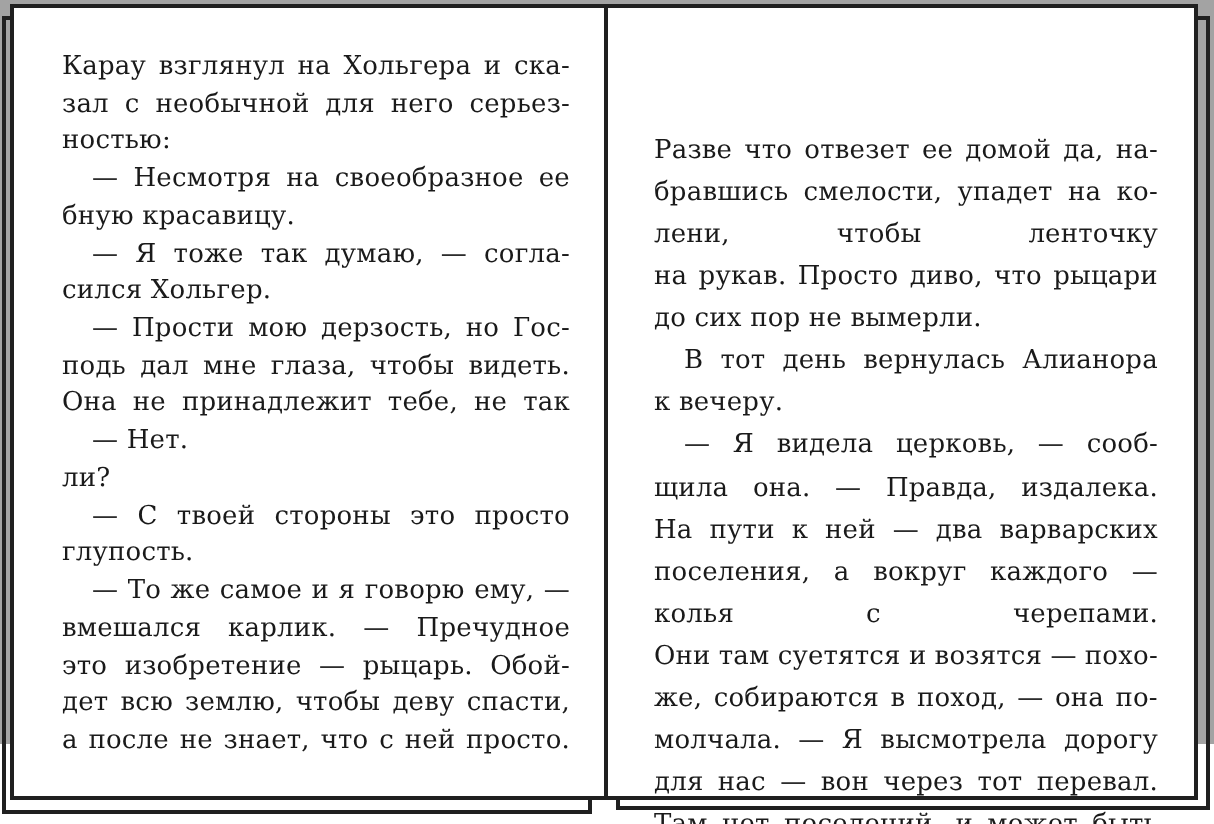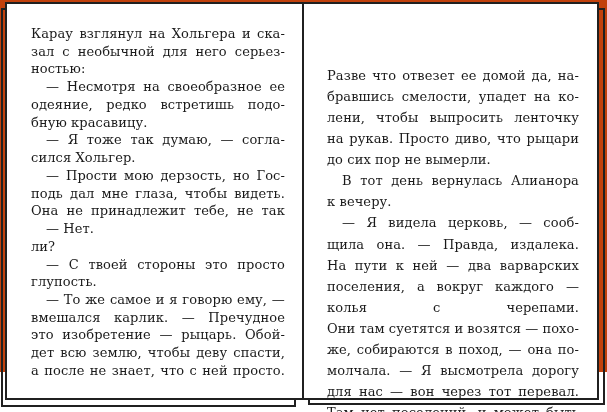--- a/index.html
+++ b/index.html
@@ -1,20 +1,20 @@
 <!DOCTYPE html>
 <html style="--ink: #1a1a1a; --frame: #202020;"><head>
 <meta charset="utf-8">
 <style>
   html,body{margin:0;padding:0;}
   body{
     width:607px;height:412px;overflow:hidden;background:#fff;
     font-family:"DejaVu Serif","Liberation Serif",serif;
   }
-  .stage{position:relative;width:607px;height:372px;background:#c2410c;}
+  .stage{position:relative;width:607px;height:372px;background:#a3a3a3;}
   
   .under{position:absolute;border:2px solid var(--frame,#202020);box-sizing:border-box;background:transparent;}
   .under-left{left:1px;top:8px;width:295px;height:399px;}
   .under-right{left:308px;top:8px;width:297px;height:397px;}
   
   .spread{
     position:absolute;left:5px;top:2px;width:594px;height:398px;
     background:#fff;border:2px solid var(--frame,#202020);box-sizing:border-box;
   }
   .divider{position:absolute;left:302px;top:2px;width:2px;height:398px;background:var(--frame,#202020);}
@@ -61,26 +61,20 @@
           <span>серьез-</span>
         </div>
         <div class="line">ностью:</div>
         <div class="line i j">
           <span>—</span>
           <span>Несмотря</span>
           <span>на</span>
           <span>своеобразное</span>
           <span>ее</span>
         </div>
-        <div class="line j">
-          <span>одеяние,</span>
-          <span>редко</span>
-          <span>встретишь</span>
-          <span>подо-</span>
-        </div>
         <div class="line">бную красавицу.</div>
         <div class="line i j">
           <span>—</span>
           <span>Я</span>
           <span>тоже</span>
           <span>так</span>
           <span>думаю,</span>
           <span>—</span>
           <span>согла-</span>
         </div>
@@ -179,21 +173,20 @@
         <div class="line j">
           <span>бравшись</span>
           <span>смелости,</span>
           <span>упадет</span>
           <span>на</span>
           <span>ко-</span>
         </div>
         <div class="line j">
           <span>лени,</span>
           <span>чтобы</span>
-          <span>выпросить</span>
           <span>ленточку</span>
         </div>
         <div class="line j">
           <span>на</span>
           <span>рукав.</span>
           <span>Просто</span>
           <span>диво,</span>
           <span>что</span>
           <span>рыцари</span>
         </div>

